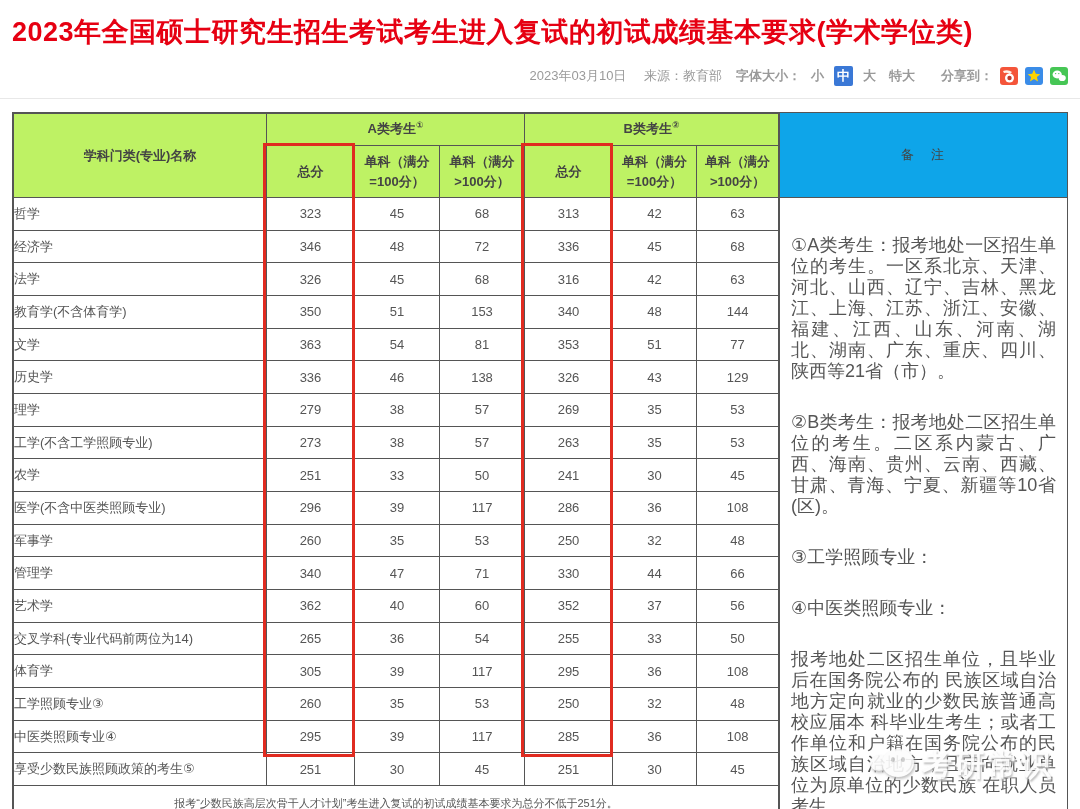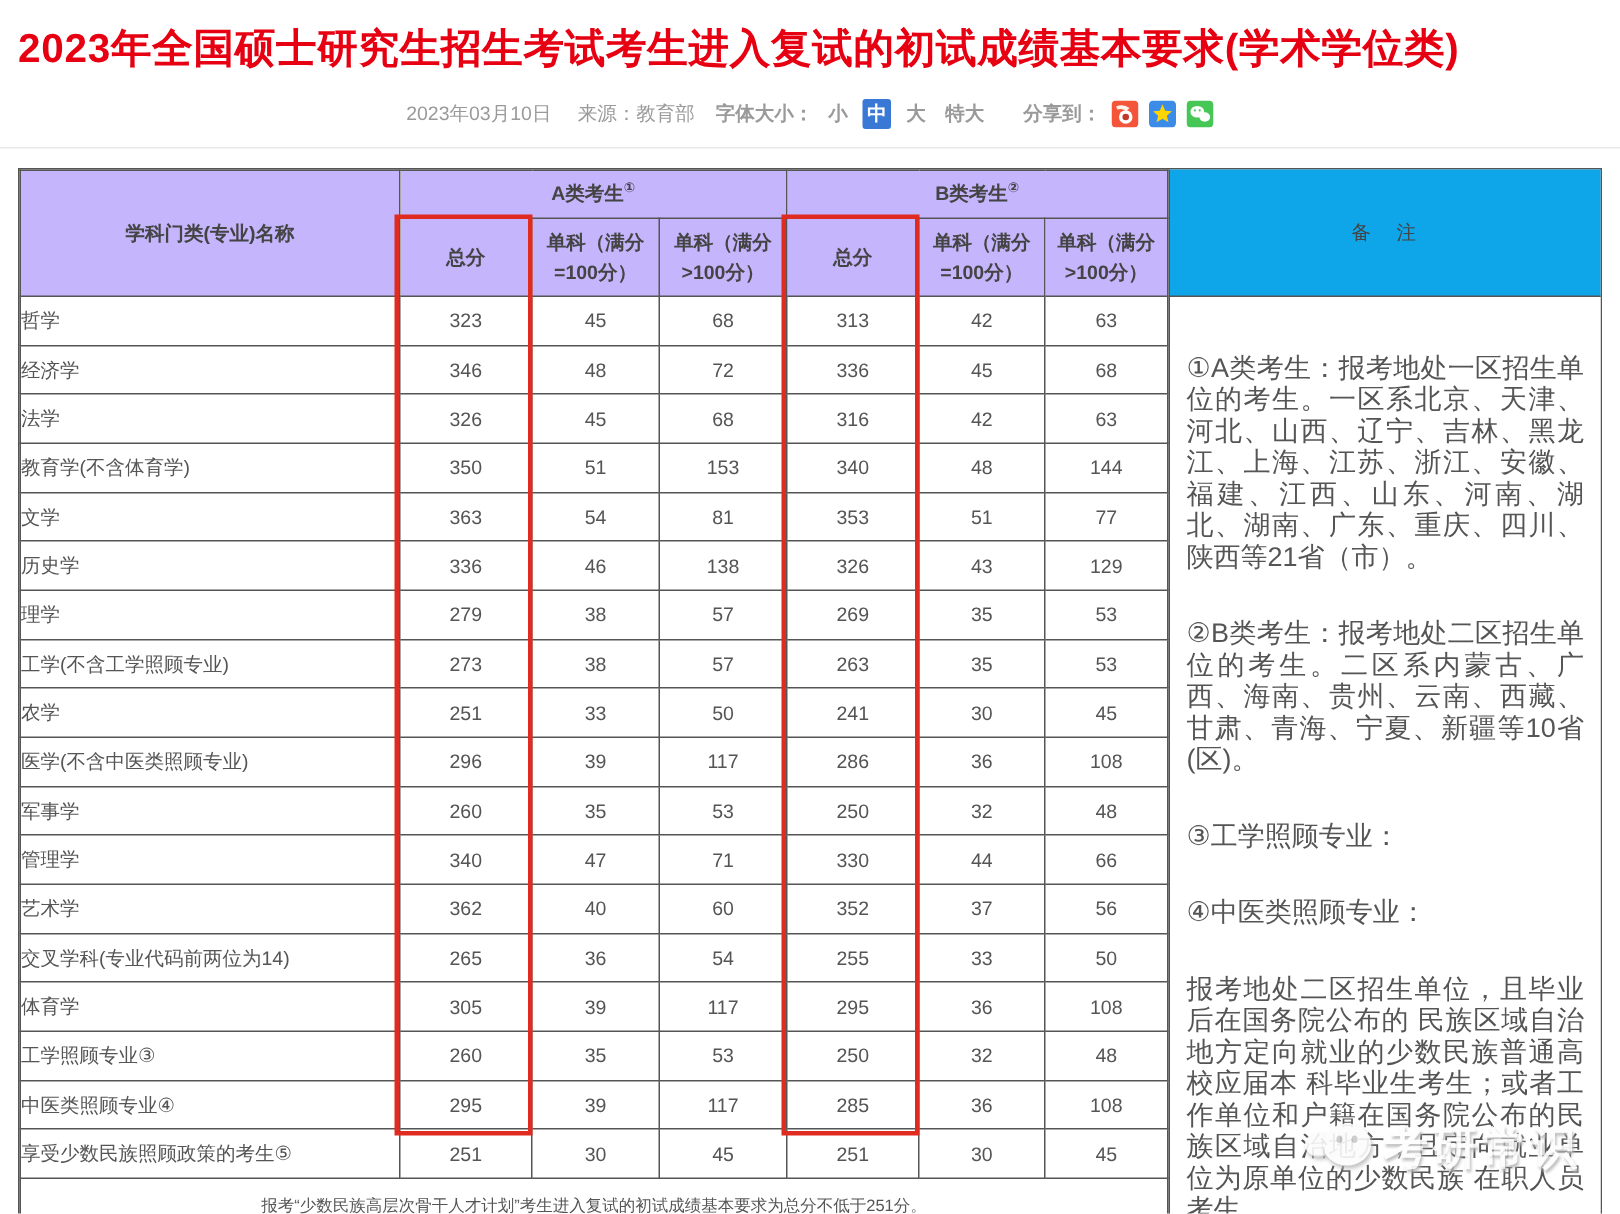--- a/index.html
+++ b/index.html
@@ -8,41 +8,41 @@
 
   .page { width: 1080px; height: 809px; position: relative; }
 
   .page-title {
     padding: 14px 12px 0 12px;
     font-size: 27px; font-weight: bold; color: #e60012;
     letter-spacing: 0.5px; white-space: nowrap;
   }
 
   .meta-bar {
-    display: flex; justify-content: center; align-items: center;
+    display: flex; justify-content: flex-end; align-items: center;
     padding: 16px 12px 12px 12px;
     font-size: 13px; color: #9a9a9a;
     border-bottom: 1px solid #e8e8e8;
   }
   .meta-left span { margin-right: 14px; }
   .meta-right { display: flex; align-items: center; gap: 7px; color: #9a9a9a; font-weight: bold; }
   .fs-opt { color: #9a9a9a; cursor: pointer; padding: 1px 3px; }
   .fs-opt.selected { background: #3a78d6; color: #fff; border-radius: 2px; }
   .share-label { margin-left: 16px; }
   .share-icon { width: 18px; height: 18px; display: inline-block; cursor: pointer; }
 
   .table-wrap { position: relative; margin: 13px 12px 0 12px; width: 1056px; }
   .table-frame { display: flex; border: 1px solid #555; }
 
   table.score-table { border-collapse: collapse; table-layout: fixed; width: 765px; }
   .score-table th, .score-table td {
     border: 1px solid #555; color: #555; font-size: 13px;
     text-align: center; vertical-align: middle; overflow: hidden;
   }
-  .score-table th { background: #c4b5fd; color: #444; font-weight: bold; }
+  .score-table th { background: #bef264; color: #444; font-weight: bold; }
   .hrow1 th { height: 32px; }
   .hrow2 th { height: 52px; padding: 2px 6px; line-height: 1.5; }
   .score-table td { height: 31px; background: #fff; }
   td.subject-cell { text-align: left; padding-left: 0; }
   td.footer-cell { height: 33px; font-size: 11px; color: #555; }
   sup.hdr-sup { font-size: 9px; vertical-align: super; }
 
   .remark-col { width: 290px; display: flex; flex-direction: column; border-left: 1px solid #555; }
   .remark-head {
     height: 85px; background: #0ea5e9; border-bottom: 1px solid #555;

